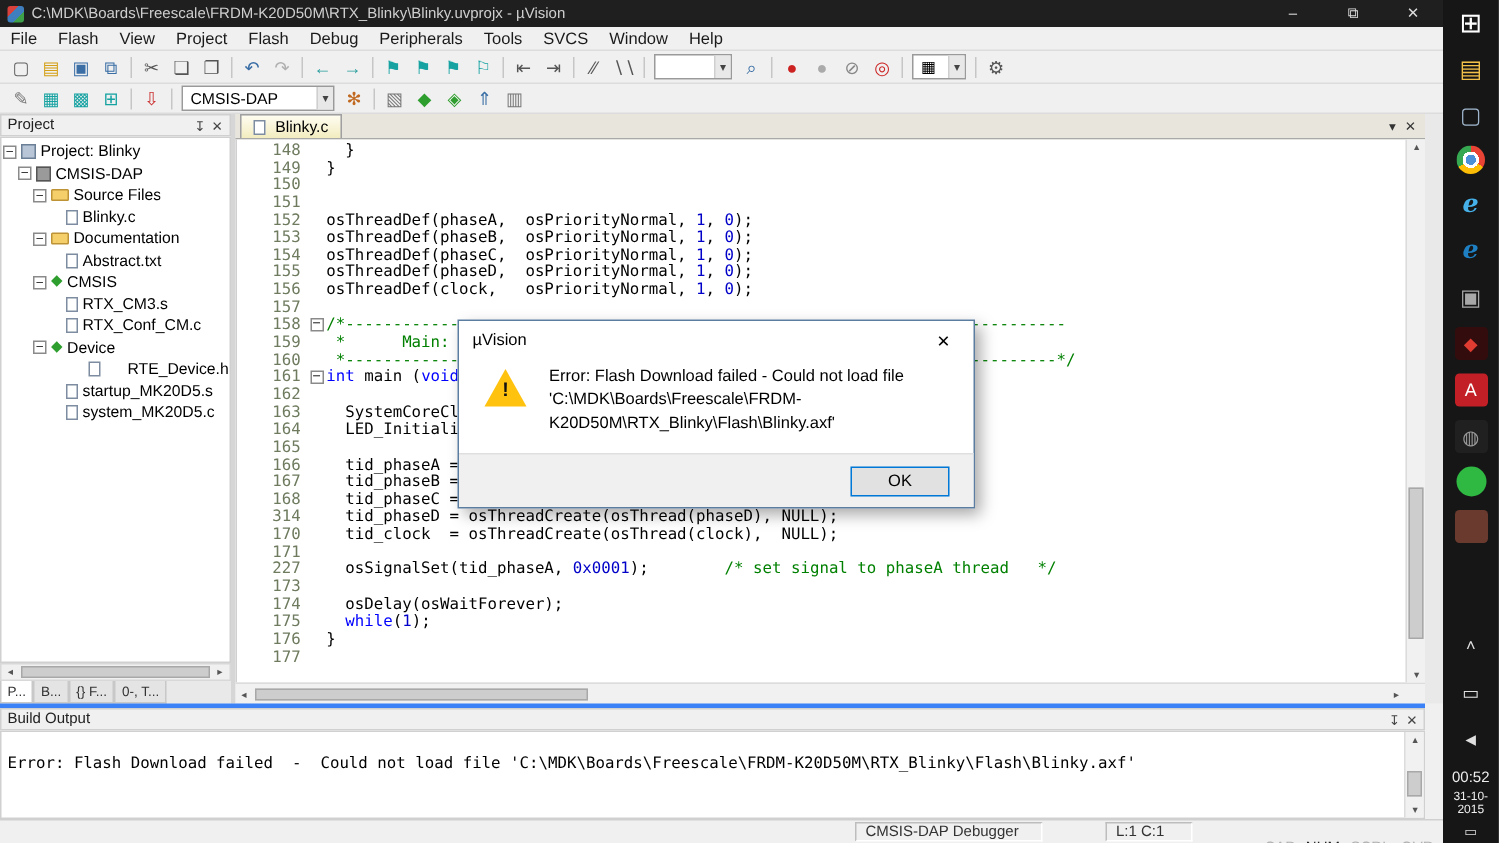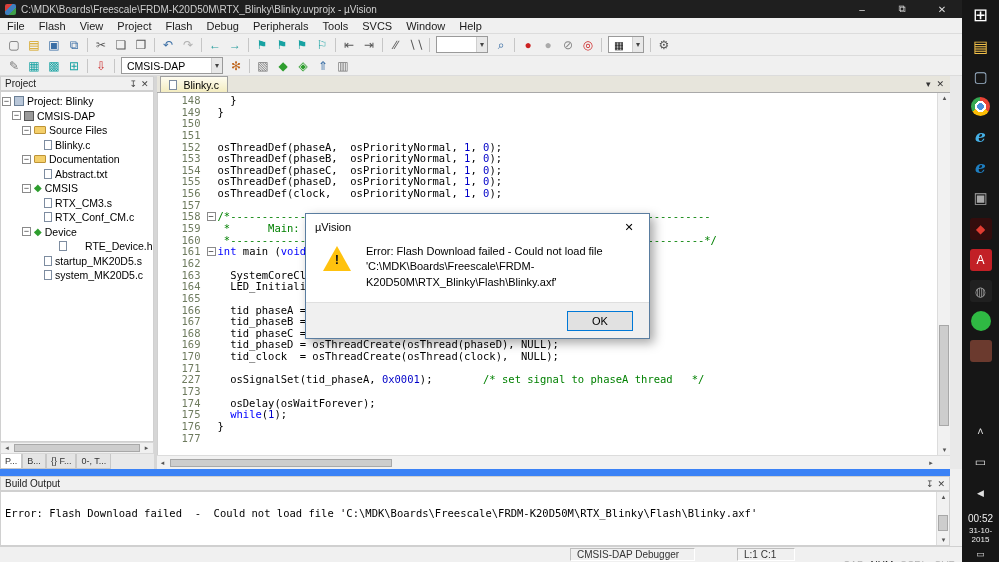--- a/index.html
+++ b/index.html
@@ -59,21 +59,21 @@
 .vscroll{flex:0 0 13px;background:#f1f1f1;border-left:1px solid #dcdcdc;position:relative}
 .vscroll .sarrow{position:absolute;left:0;width:13px}
 .vscroll .sarrow.top{top:1px}.vscroll .sarrow.bottom{bottom:1px}
 .vthumb{position:absolute;left:1px;right:1px;top:64%;height:28%;background:#cdcdcd;border:1px solid #a8a8a8}
 .vthumb.low{top:auto;bottom:14px;height:30%}
 .ed-hscroll{flex:0 0 13px;background:#f1f1f1;border-top:1px solid #dcdcdc;display:flex;align-items:center}
 .hthumb.ed{flex:0 0 28%;}
 .ed-fill{flex:1}
 .corner{flex:0 0 13px;height:13px;background:#f1f1f1}
 
-.build{flex:0 0 77px;display:flex;flex-direction:column;border-top:7px solid #3b82f6;margin-right:12px}
+.build{flex:0 0 77px;display:flex;flex-direction:column;border-top:3px solid #3b82f6;margin-right:12px}
 .build-header{flex:0 0 15px;display:flex;align-items:center;font-size:10px;padding:0 4px;background:#f0f0f0;border:1px solid #d0d0d0;color:#222}
 .build-body{flex:1;background:#fff;border:1px solid #d0d0d0;display:flex;min-height:0}
 .build-lines{flex:1;font-family:"DejaVu Sans Mono",monospace;font-size:10.5px;line-height:13px;padding:15px 4px 0 4px;white-space:pre;overflow:hidden;color:#000}
 
 .statusbar{flex:0 0 16px;background:#f0f0f0;border-top:1px solid #d0d0d0;font-size:10px;color:#333;position:relative}
 .sb-sec{position:absolute;top:1px;height:13px;display:flex;align-items:center;padding:0 6px;border:1px solid;border-color:#bdbdbd #fff #fff #bdbdbd}
 .sb-debugger{left:570px;width:125px}
 .sb-pos{left:737px;width:58px}
 .sb-flags{left:843px;width:100px;border:none;display:flex;gap:7px;align-items:center;top:12px;position:absolute;height:13px}
 .flag-off{color:#b0b0b0}.flag-on{color:#222}
@@ -308,21 +308,21 @@
             <div class="cline"><span class="lnum">159</span><span class="fold"></span><span class="ctext"><span class="c"> *      Main: Initialize and start RTX Kernel</span></span></div>
             <div class="cline"><span class="lnum">160</span><span class="fold"></span><span class="ctext"><span class="c"> *---------------------------------------------------------------------------*/</span></span></div>
             <div class="cline"><span class="lnum">161</span><span class="fold"><span class="foldbox">−</span></span><span class="ctext"><span class="k">int</span> main (<span class="k">void</span>) {</span></div>
             <div class="cline"><span class="lnum">162</span><span class="fold"></span><span class="ctext"></span></div>
             <div class="cline"><span class="lnum">163</span><span class="fold"></span><span class="ctext">  SystemCoreClockUpdate();</span></div>
             <div class="cline"><span class="lnum">164</span><span class="fold"></span><span class="ctext">  LED_Initialize();</span></div>
             <div class="cline"><span class="lnum">165</span><span class="fold"></span><span class="ctext"></span></div>
             <div class="cline"><span class="lnum">166</span><span class="fold"></span><span class="ctext">  tid_phaseA = osThreadCreate(osThread(phaseA), NULL);</span></div>
             <div class="cline"><span class="lnum">167</span><span class="fold"></span><span class="ctext">  tid_phaseB = osThreadCreate(osThread(phaseB), NULL);</span></div>
             <div class="cline"><span class="lnum">168</span><span class="fold"></span><span class="ctext">  tid_phaseC = osThreadCreate(osThread(phaseC), NULL);</span></div>
-            <div class="cline"><span class="lnum">169</span><span class="fold"></span><span class="ctext">  tid_phaseD = osThreadCreate(osThread(phaseD), NULL);</span></div>
+            <div class="cline"><span class="lnum">314</span><span class="fold"></span><span class="ctext">  tid_phaseD = osThreadCreate(osThread(phaseD), NULL);</span></div>
             <div class="cline"><span class="lnum">170</span><span class="fold"></span><span class="ctext">  tid_clock  = osThreadCreate(osThread(clock),  NULL);</span></div>
             <div class="cline"><span class="lnum">171</span><span class="fold"></span><span class="ctext"></span></div>
             <div class="cline"><span class="lnum">227</span><span class="fold"></span><span class="ctext">  osSignalSet(tid_phaseA, <span class="n">0x0001</span>);        <span class="c">/* set signal to phaseA thread   */</span></span></div>
             <div class="cline"><span class="lnum">173</span><span class="fold"></span><span class="ctext"></span></div>
             <div class="cline"><span class="lnum">174</span><span class="fold"></span><span class="ctext">  osDelay(osWaitForever);</span></div>
             <div class="cline"><span class="lnum">175</span><span class="fold"></span><span class="ctext">  <span class="k">while</span>(<span class="n">1</span>);</span></div>
             <div class="cline"><span class="lnum">176</span><span class="fold"></span><span class="ctext">}</span></div>
             <div class="cline"><span class="lnum">177</span><span class="fold"></span><span class="ctext"></span></div>
           </div>
         <div class="vscroll">

